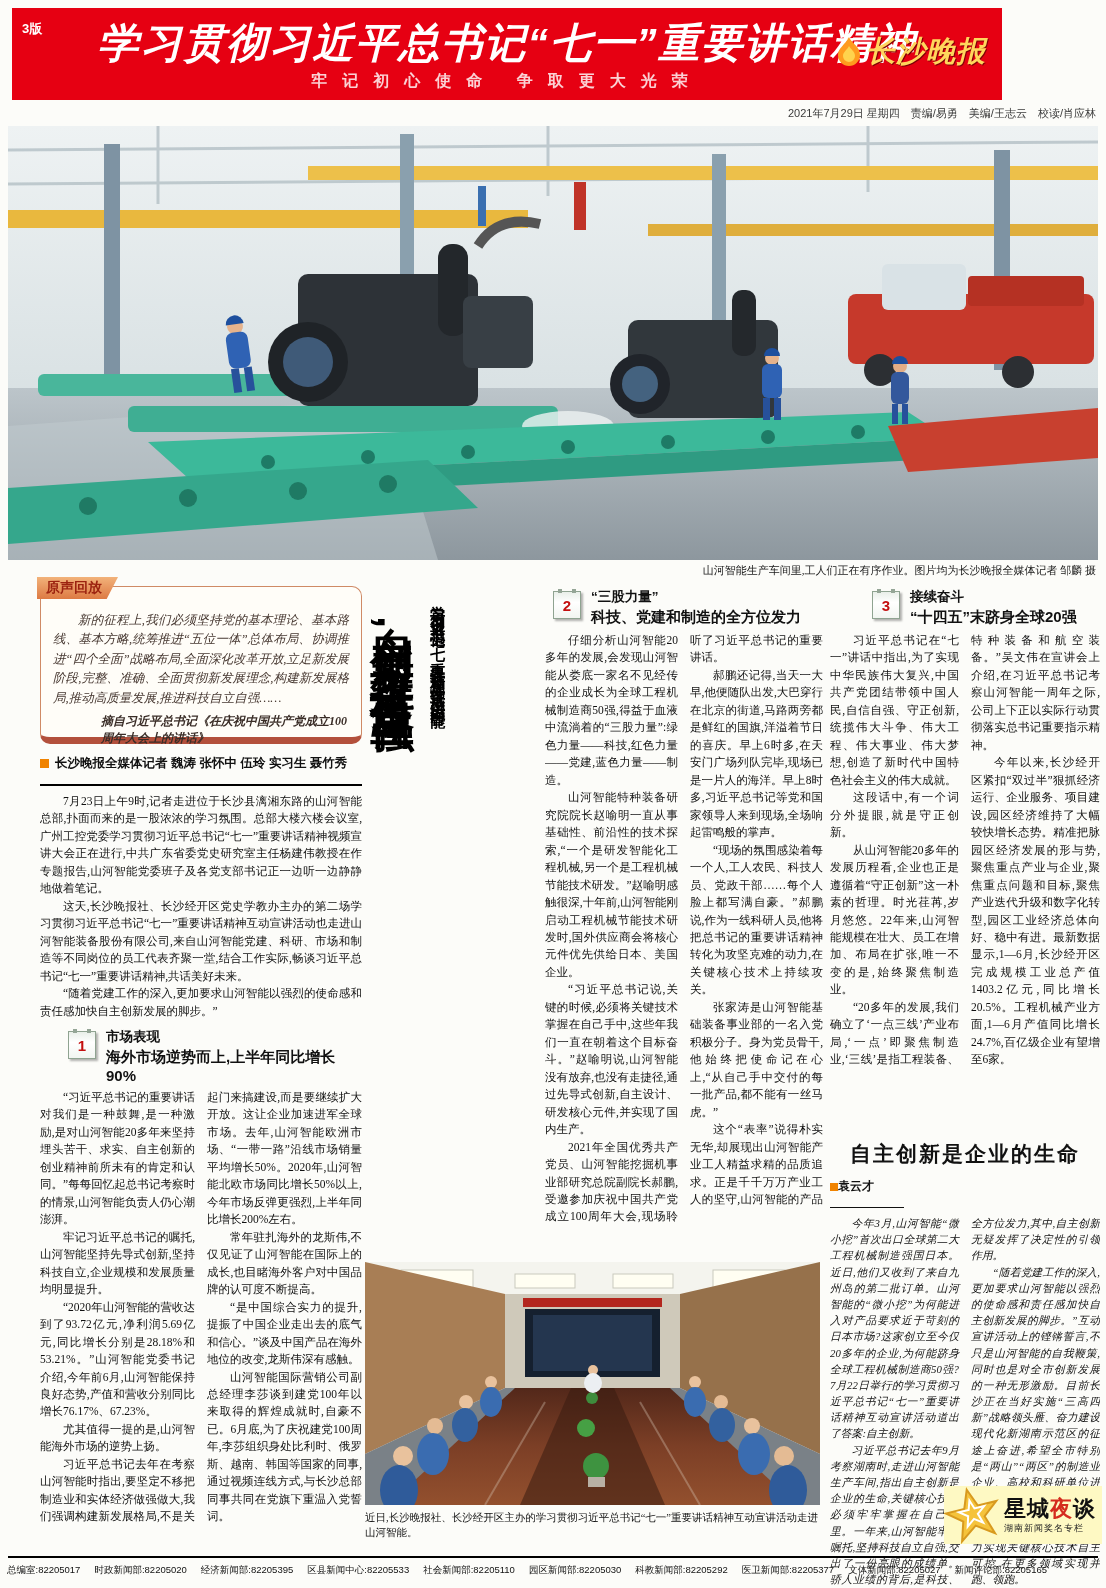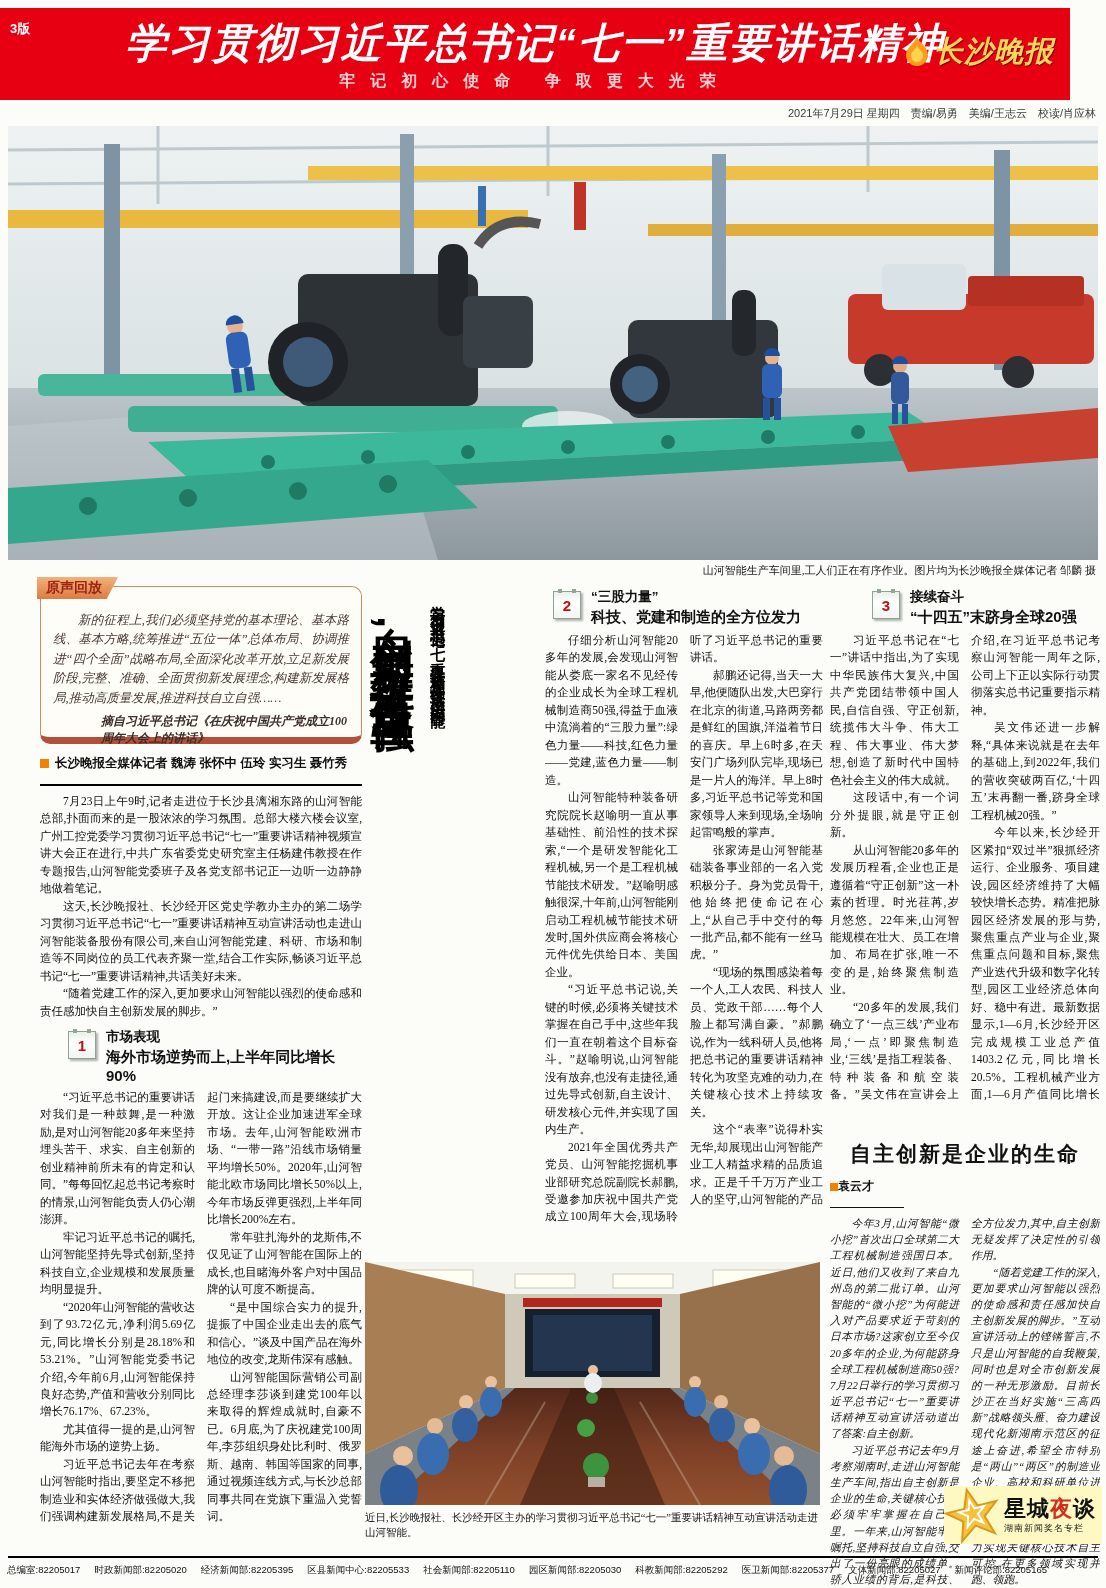--- a/index.html
+++ b/index.html
@@ -1,20 +1,20 @@
 <!DOCTYPE html>
 <html><head>
 <meta charset="utf-8">
 <style>
   html,body{margin:0;padding:0;background:#9a9a9a;}
   .page{position:relative;width:1106px;height:1588px;margin:0 auto;background:#fcfcf9;
         font-family:"Liberation Serif","DejaVu Serif",serif;color:#111;overflow:hidden;}
 
   
-  .banner{position:absolute;left:0;top:8px;width:1070px;height:92px;background:#e60012;color:#fff;}
+  .banner{position:absolute;left:12px;top:8px;width:990px;height:92px;background:#e60012;color:#fff;}
   .page-label{position:absolute;left:10px;top:12px;font-size:13px;font-family:"Liberation Sans",sans-serif;font-weight:700;}
   .banner-title{margin-top:13px;text-align:center;font-family:"Liberation Sans","DejaVu Sans",sans-serif;
                 font-weight:900;font-style:italic;font-size:41px;letter-spacing:2px;line-height:1.1;}
   .banner-sub{margin-top:5px;text-align:center;font-family:"Liberation Sans",sans-serif;
               font-size:16px;letter-spacing:15px;color:rgba(255,255,255,.82);font-weight:700;}
   .masthead{position:absolute;right:16px;top:24px;display:flex;align-items:center;gap:4px;}
   .masthead-text{font-size:29px;font-weight:900;font-style:italic;color:#ffd65c;
                  text-shadow:1px 1px 0 #7e0006;letter-spacing:1px;}
 
   .dateline{position:absolute;top:106px;right:10px;font-size:11px;color:#3a3a3a;font-family:"Liberation Sans",sans-serif;}
@@ -262,22 +262,22 @@
         <div class="sec-tag">“三股力量”</div>
         <div class="sec-title">科技、党建和制造的全方位发力</div>
       </div>
     </div>
     <div class="twocol">
         <p class="para">仔细分析山河智能20多年的发展,会发现山河智能从娄底一家名不见经传的企业成长为全球工程机械制造商50强,得益于血液中流淌着的“三股力量”:绿色力量——科技,红色力量——党建,蓝色力量——制造。</p>
         <p class="para">山河智能特种装备研究院院长赵喻明一直从事基础性、前沿性的技术探索,“一个是研发智能化工程机械,另一个是工程机械节能技术研发。”赵喻明感触很深,十年前,山河智能刚启动工程机械节能技术研发时,国外供应商会将核心元件优先供给日本、美国企业。</p>
         <p class="para">“习近平总书记说,关键的时候,必须将关键技术掌握在自己手中,这些年我们一直在朝着这个目标奋斗。”赵喻明说,山河智能没有放弃,也没有走捷径,通过先导式创新,自主设计、研发核心元件,并实现了国内生产。</p>
         <p class="para">2021年全国优秀共产党员、山河智能挖掘机事业部研究总院副院长郝鹏,受邀参加庆祝中国共产党成立100周年大会,现场聆听了习近平总书记的重要讲话。</p>
         <p class="para">郝鹏还记得,当天一大早,他便随队出发,大巴穿行在北京的街道,马路两旁都是鲜红的国旗,洋溢着节日的喜庆。早上6时多,在天安门广场列队完毕,现场已是一片人的海洋。早上8时多,习近平总书记等党和国家领导人来到现场,全场响起雷鸣般的掌声。</p>
+        <p class="para">“现场的氛围感染着每一个人,工人农民、科技人员、党政干部……每个人脸上都写满自豪。”郝鹏说,作为一线科研人员,他将把总书记的重要讲话精神转化为攻坚克难的动力,在关键核心技术上持续攻关。</p>
         <p class="para">张家涛是山河智能基础装备事业部的一名入党积极分子。身为党员骨干,他始终把使命记在心上,“从自己手中交付的每一批产品,都不能有一丝马虎。”</p>
-        <p class="para">“现场的氛围感染着每一个人,工人农民、科技人员、党政干部……每个人脸上都写满自豪。”郝鹏说,作为一线科研人员,他将把总书记的重要讲话精神转化为攻坚克难的动力,在关键核心技术上持续攻关。</p>
         <p class="para">这个“表率”说得朴实无华,却展现出山河智能产业工人精益求精的品质追求。正是千千万万产业工人的坚守,山河智能的产品质量赢得了全球客户的信赖。</p>
       </div>
   </div>
 
   <div class="meeting">
     <svg viewBox="0 0 455 243" width="455" height="243">
       <defs>
         <linearGradient id="gTable" x1="0" y1="0" x2="0" y2="1">
           <stop offset="0" stop-color="#53281a"></stop>
             <stop offset=".5" stop-color="#7c3f26"></stop>
@@ -361,21 +361,20 @@
       <div class="sec-texts">
         <div class="sec-tag">接续奋斗</div>
         <div class="sec-title">“十四五”末跻身全球20强</div>
       </div>
     </div>
     <div class="twocol">
         <p class="para">习近平总书记在“七一”讲话中指出,为了实现中华民族伟大复兴,中国共产党团结带领中国人民,自信自强、守正创新,统揽伟大斗争、伟大工程、伟大事业、伟大梦想,创造了新时代中国特色社会主义的伟大成就。</p>
         <p class="para">这段话中,有一个词分外提眼,就是守正创新。</p>
         <p class="para">从山河智能20多年的发展历程看,企业也正是遵循着“守正创新”这一朴素的哲理。时光荏苒,岁月悠悠。22年来,山河智能规模在壮大、员工在增加、布局在扩张,唯一不变的是,始终聚焦制造业。</p>
         <p class="para">“20多年的发展,我们确立了‘一点三线’产业布局,‘一点’即聚焦制造业,‘三线’是指工程装备、特种装备和航空装备。”吴文伟在宣讲会上介绍,在习近平总书记考察山河智能一周年之际,公司上下正以实际行动贯彻落实总书记重要指示精神。</p>
-        <p class="para">吴文伟还进一步解释,“具体来说就是在去年的基础上,到2022年,我们的营收突破两百亿,‘十四五’末再翻一番,跻身全球工程机械20强。”</p>
         <p class="para">今年以来,长沙经开区紧扣“双过半”狠抓经济运行、企业服务、项目建设,园区经济维持了大幅较快增长态势。精准把脉园区经济发展的形与势,聚焦重点产业与企业,聚焦重点问题和目标,聚焦产业迭代升级和数字化转型,园区工业经济总体向好、稳中有进。最新数据显示,1—6月,长沙经开区完成规模工业总产值1403.2亿元,同比增长20.5%。工程机械产业方面,1—6月产值同比增长24.7%,百亿级企业有望增至6家。</p>
       </div>
 
     <div class="commentary">
       <div class="commentary-title">自主创新是企业的生命</div>
       <div class="author-row">
         <span class="author-bullet"></span>
         <span class="author">袁云才</span>
       </div>
       <div class="twocol commentary-text">

